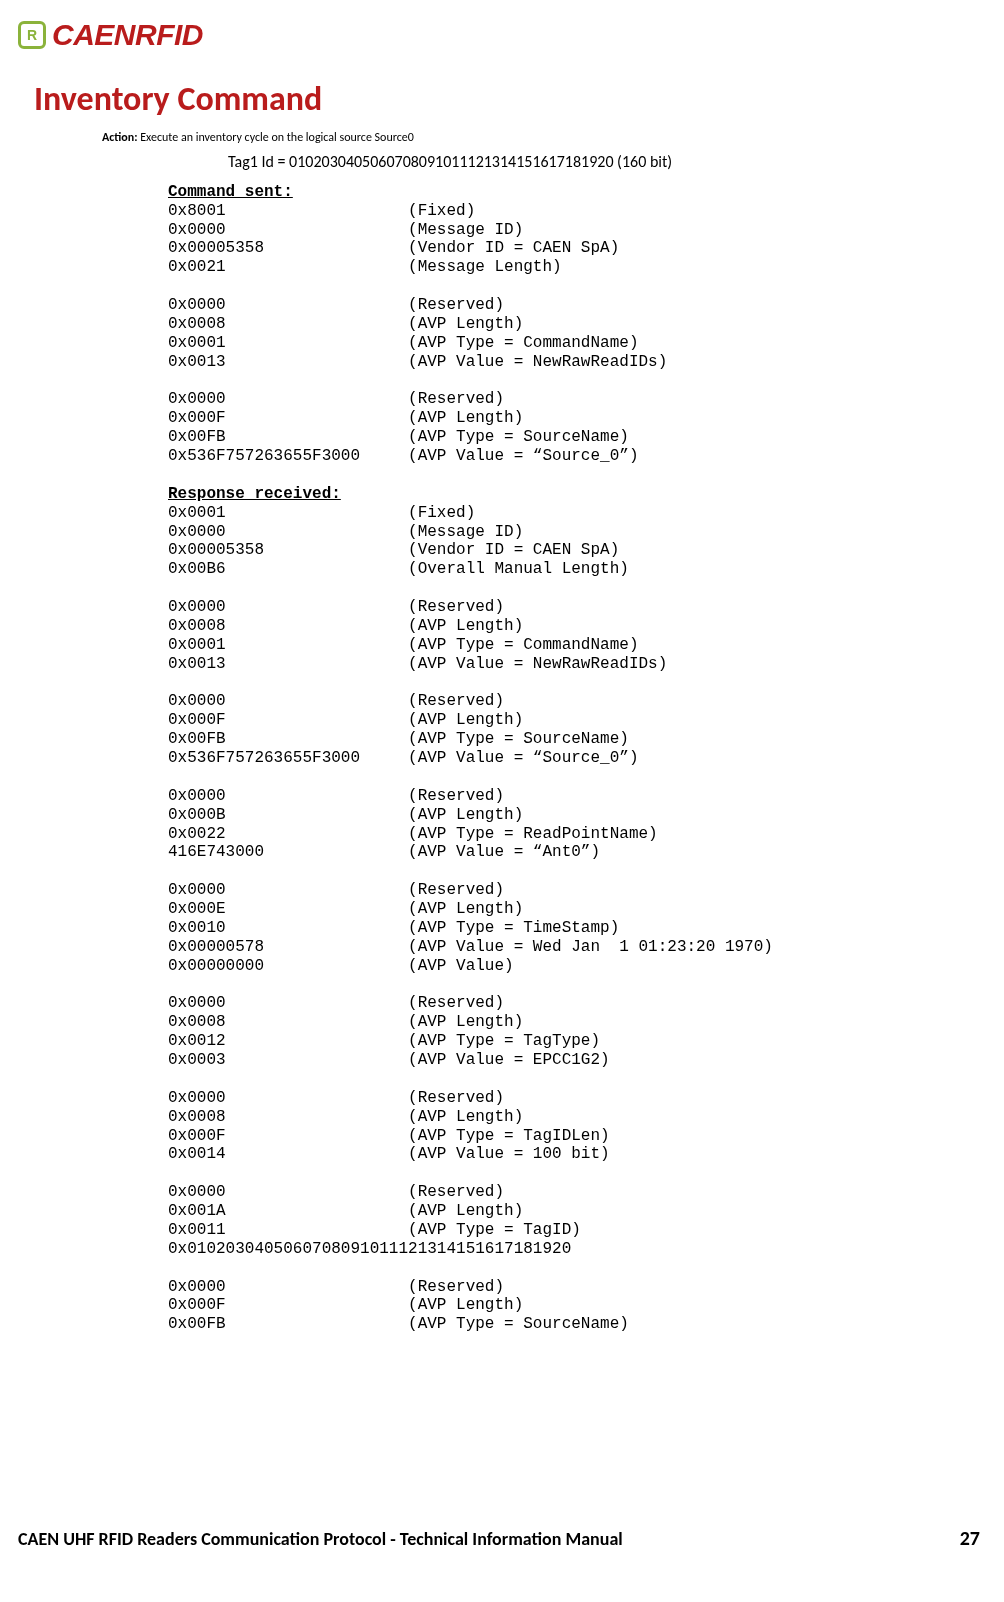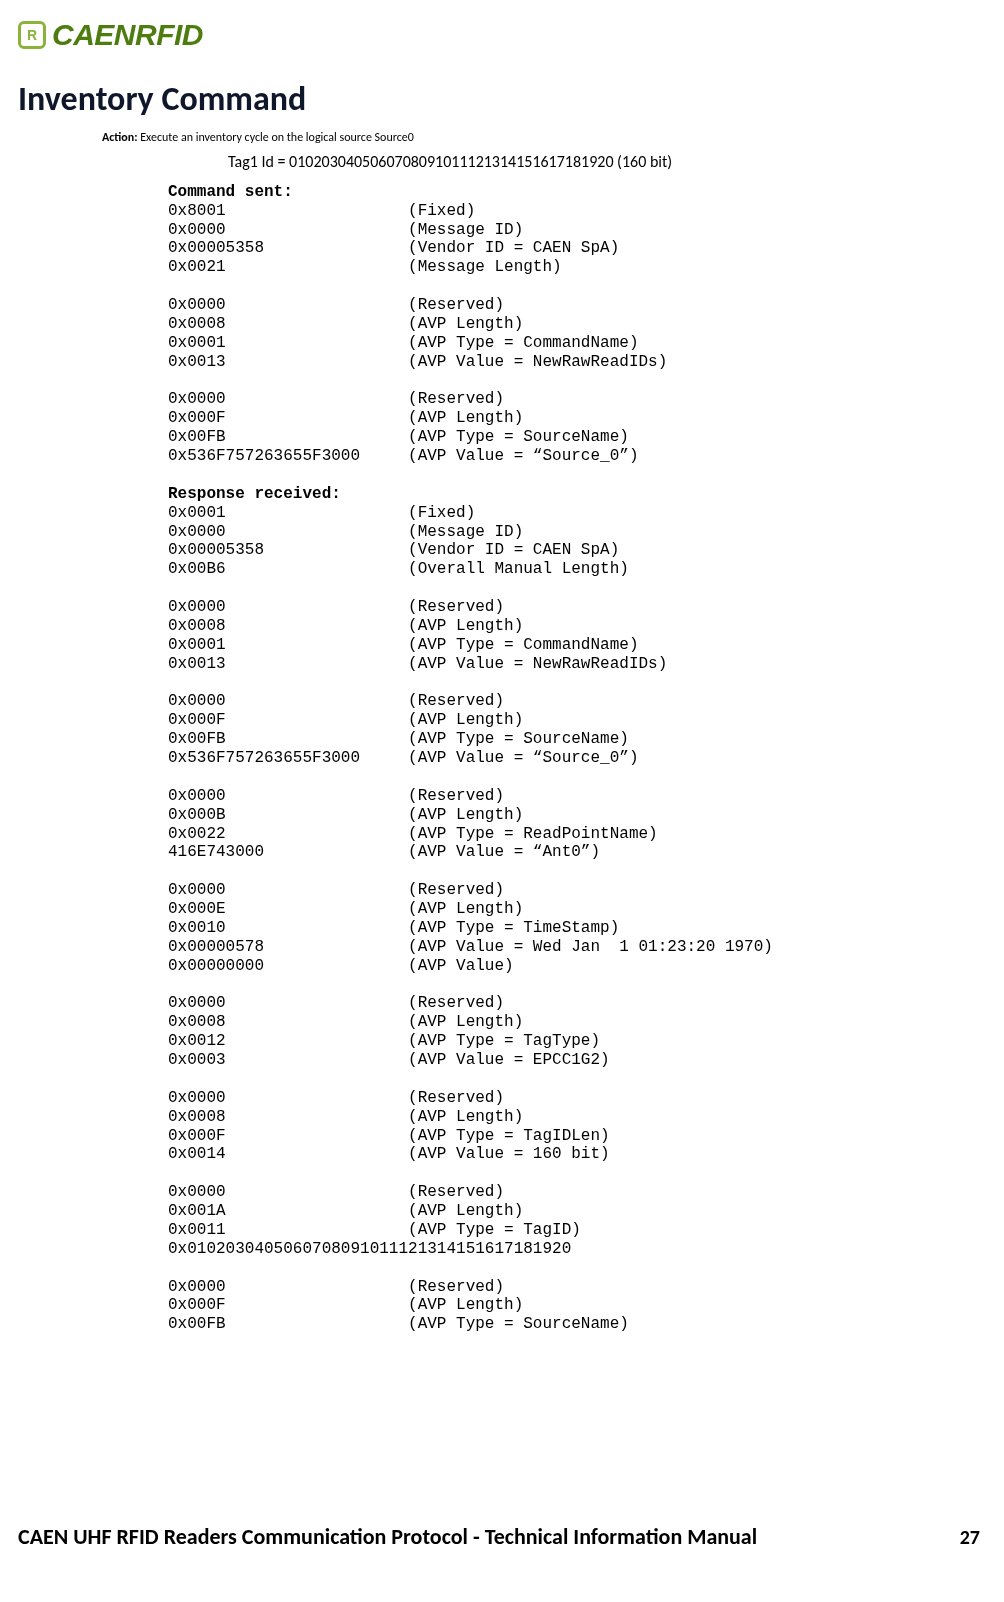--- a/index.html
+++ b/index.html
@@ -40,29 +40,29 @@
     font-weight: 900;
     color: #8bb33b;
     font-size: 14px;
     font-family: Arial, sans-serif;
   }
   .logo-text {
     font-family: Arial, sans-serif;
     font-weight: 900;
     font-size: 30px;
     letter-spacing: -0.5px;
-    color: #4d7c0f;
+    color: #b91c1c;
     font-style: italic;
   }
   h1.title {
     font-family: Calibri, Arial, sans-serif;
     font-weight: 700;
     font-size: 34px;
-    margin: 0 0 10px 0;
-    color: #0f172a;
+    margin: 0 0 10px 16px;
+    color: #b91c1c;
   }
   .meta {
     margin-left: 84px;
     font-size: 12px;
     line-height: 1.35;
     margin-bottom: 6px;
   }
   .meta .label {
     font-weight: 700;
   }
@@ -74,34 +74,35 @@
   .code-block {
     font-family: "Courier New", monospace;
     font-size: 16px;
     line-height: 1.18;
     margin-left: 150px;
     margin-top: 10px;
     white-space: pre;
   }
   .section-header {
     font-weight: 700;
+    text-decoration: underline;
   }
   .footer {
     position: absolute;
     bottom: 10px;
     left: 18px;
     right: 24px;
     display: flex;
     justify-content: space-between;
     align-items: baseline;
     font-family: Calibri, Arial, sans-serif;
   }
   .footer-title {
     font-weight: 700;
-    font-size: 22px;
+    font-size: 18px;
   }
   .footer-page {
     font-weight: 700;
     font-size: 20px;
   }
 </style>
 </head>
 <body>
 
 <div class="page">
@@ -164,21 +165,21 @@
 </span><span class="row">0x00000000               (AVP Value)
 </span>
 <span class="row">0x0000                   (Reserved)
 </span><span class="row">0x0008                   (AVP Length)
 </span><span class="row">0x0012                   (AVP Type = TagType)
 </span><span class="row">0x0003                   (AVP Value = EPCC1G2)
 </span>
 <span class="row">0x0000                   (Reserved)
 </span><span class="row">0x0008                   (AVP Length)
 </span><span class="row">0x000F                   (AVP Type = TagIDLen)
-</span><span class="row">0x0014                   (AVP Value = 160 bit)
+</span><span class="row">0x0014                   (AVP Value = 100 bit)
 </span>
 <span class="row">0x0000                   (Reserved)
 </span><span class="row">0x001A                   (AVP Length)
 </span><span class="row">0x0011                   (AVP Type = TagID)
 </span><span class="row">0x0102030405060708091011121314151617181920
 </span>
 <span class="row">0x0000                   (Reserved)
 </span><span class="row">0x000F                   (AVP Length)
 </span><span class="row">0x00FB                   (AVP Type = SourceName)
 </span></div>

